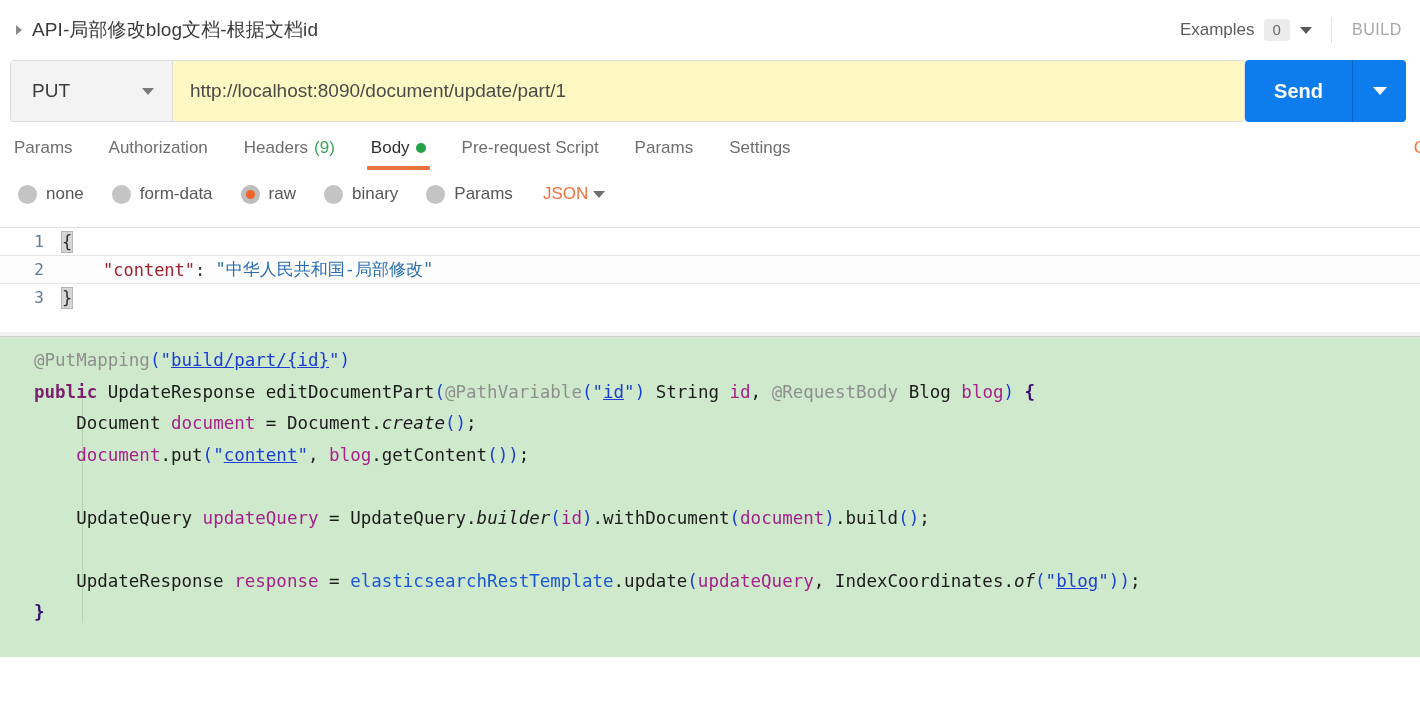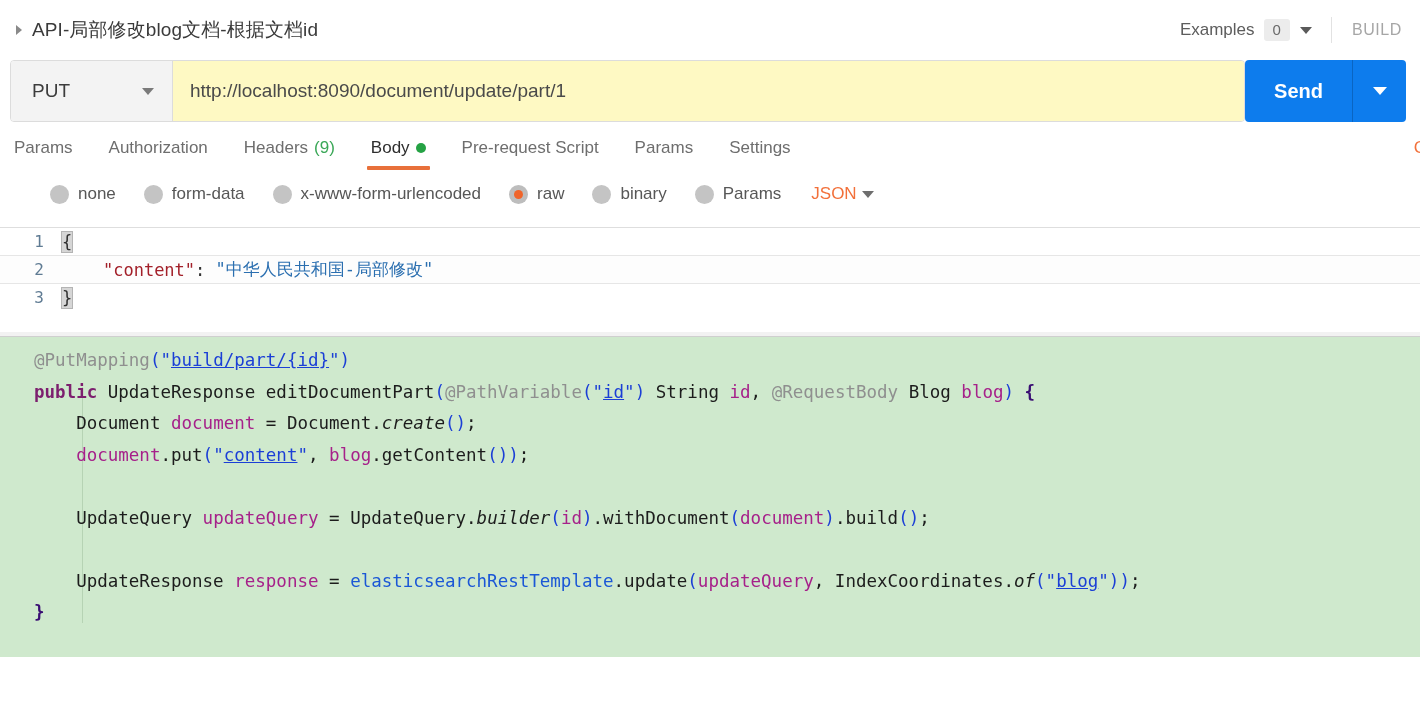--- a/index.html
+++ b/index.html
@@ -195,21 +195,20 @@
     color: #f2703a;
     white-space: nowrap;
   }
 
   
   .bodytype-row {
     display: flex;
     padding: 0 0 0 18px;
     height: 48px;
     box-sizing: border-box;
-    margin-left: 32px;
   }
   .radio-item {
     display: flex;
     align-items: center;
     margin-right: 28px;
     cursor: pointer;
     white-space: nowrap;
   }
   .radio-dot {
     width: 19px;
@@ -409,24 +408,20 @@
 
 <div class="bodytype-row">
   <div class="radio-item">
     <span class="radio-dot"></span>
     <span class="radio-label">none</span>
   </div>
   <div class="radio-item">
     <span class="radio-dot"></span>
     <span class="radio-label">form-data</span>
   </div>
-  <div class="radio-item">
-    <span class="radio-dot"></span>
-    <span class="radio-label">x-www-form-urlencoded</span>
-  </div>
   <div class="radio-item selected">
     <span class="radio-dot"></span>
     <span class="radio-label">raw</span>
   </div>
   <div class="radio-item">
     <span class="radio-dot"></span>
     <span class="radio-label">binary</span>
   </div>
   <div class="radio-item">
     <span class="radio-dot"></span>

